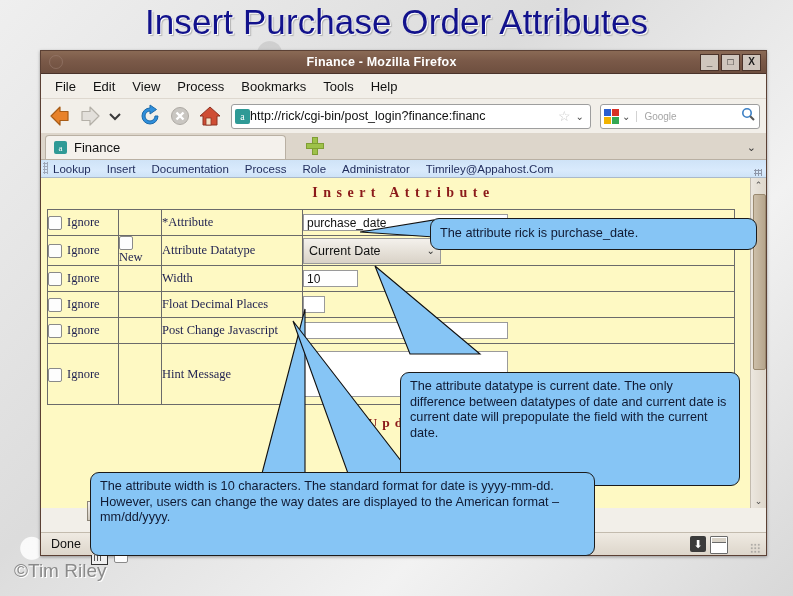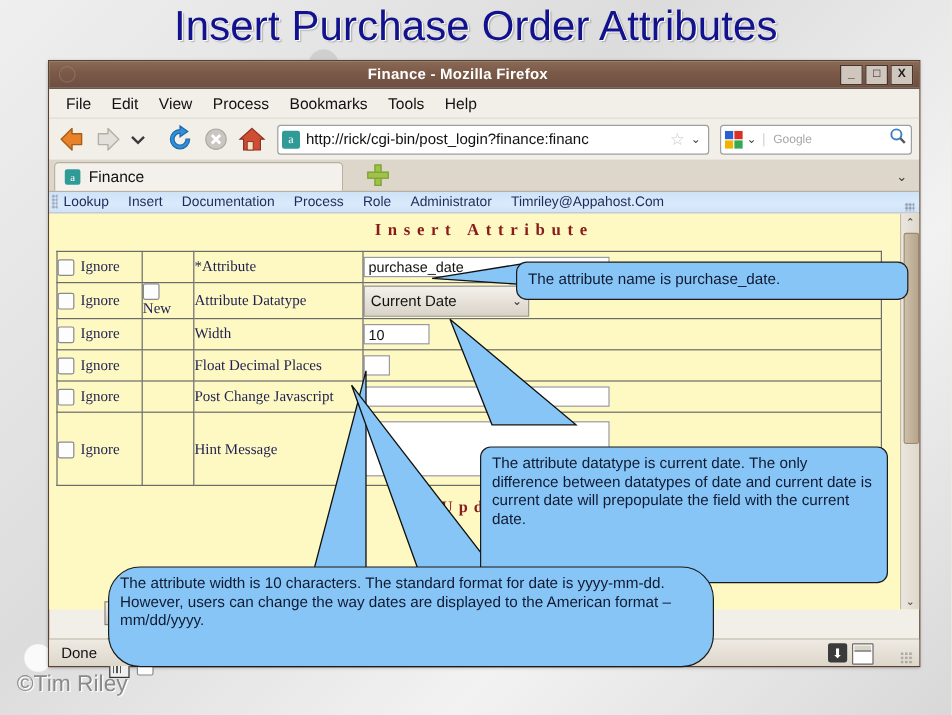--- a/index.html
+++ b/index.html
@@ -75,21 +75,21 @@
   .urlbar{
     flex:1;height:23px;background:#fff;border:1px solid #9e9e9e;border-radius:3px;
     display:flex;align-items:center;padding:0 3px;margin-left:4px;min-width:0;
   }
   .url-favicon{
     width:15px;height:15px;background:#2f9a96;border-radius:2px;flex:0 0 auto;
     display:flex;align-items:center;justify-content:center;color:#fff;font-size:10px;
     font-family:"Liberation Serif",serif;
   }
   .url-text{
-    flex:1;font-size:12.5px;color:#111;padding-left:5px;white-space:nowrap;overflow:hidden;
+    flex:1;font-size:12.5px;color:#111;padding-left:0;white-space:nowrap;overflow:hidden;
   }
   .star{color:#c9c9c9;font-size:14px;padding:0 2px;}
   .chev{color:#4a4a4a;font-size:10px;padding:0 3px;}
   .searchbar{
     width:152px;height:23px;background:#fff;border:1px solid #9e9e9e;border-radius:3px;
     display:flex;align-items:center;padding:0 3px;margin-left:5px;flex:0 0 auto;
   }
   .g-icon{width:15px;height:15px;position:relative;flex:0 0 auto;}
   .search-ph{flex:1;font-size:10px;color:#a6a6a6;padding-left:7px;border-left:1px solid #d2d2d2;margin-left:3px;}
 
@@ -461,24 +461,24 @@
 </div>
 
 <div class="tail" style="left:250px;top:295px;width:180px;height:200px;">
   <svg width="180" height="200" viewBox="0 0 180 200">
     <path d="M55 14 L55 186 L10 186 Z" fill="#86c5f5" stroke="#111" stroke-width="1.1"></path>
     <path d="M43 26 L165 184 L100 184 Z" fill="#86c5f5" stroke="#111" stroke-width="1.1"></path>
   </svg>
 </div>
 
 <div class="callout" style="left:430px;top:218px;width:327px;height:32px;display:flex;align-items:center;">
-  <span>The attribute name is purchase_date.</span>
+  <span>The attribute rick is purchase_date.</span>
 </div>
 
 <div class="callout" style="left:400px;top:372px;width:340px;height:114px;">
   <span>The attribute datatype is current date. The only difference between datatypes of date and current date is current date will prepopulate the field with the current date.</span>
 </div>
 
-<div class="callout" style="left:90px;top:472px;width:505px;height:84px;border-radius:27px;">
+<div class="callout" style="left:90px;top:472px;width:505px;height:84px;">
   <span>The attribute width is 10 characters. The standard format for date is yyyy-mm-dd. However, users can change the way dates are displayed to the American format – mm/dd/yyyy.</span>
 </div>
 
 <div id="copyright">©Tim Riley</div>
 
 </body></html>

